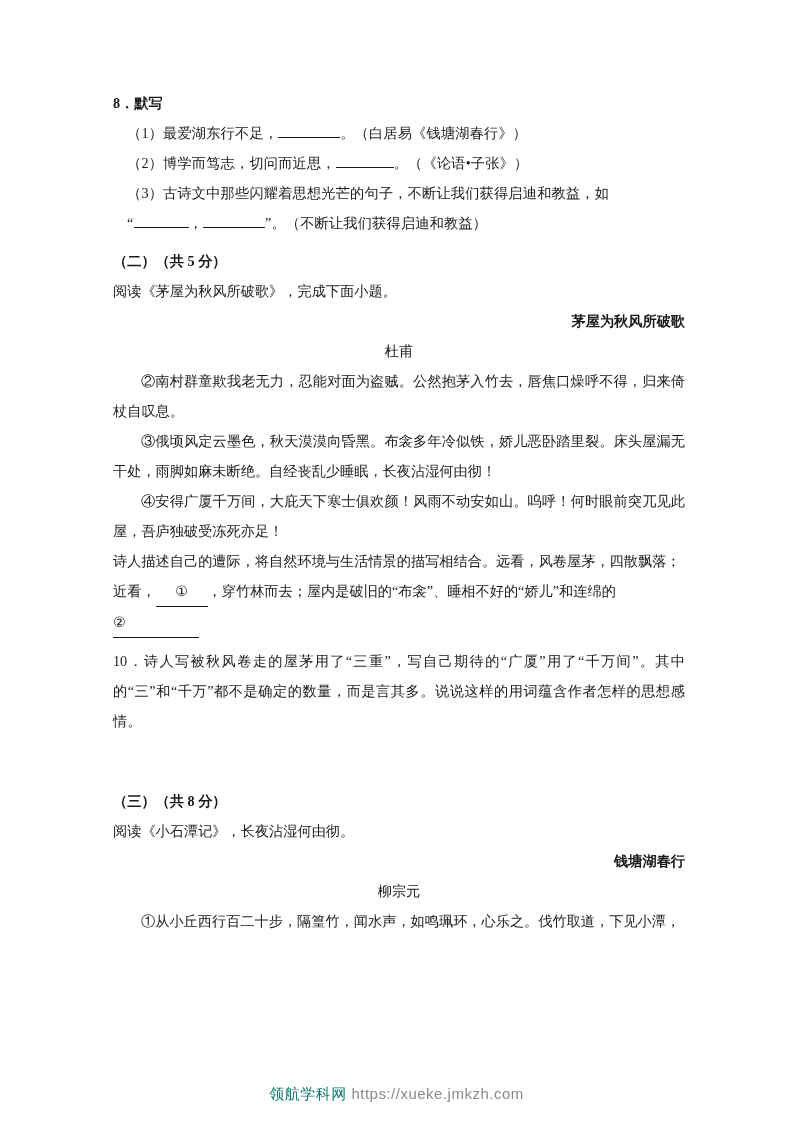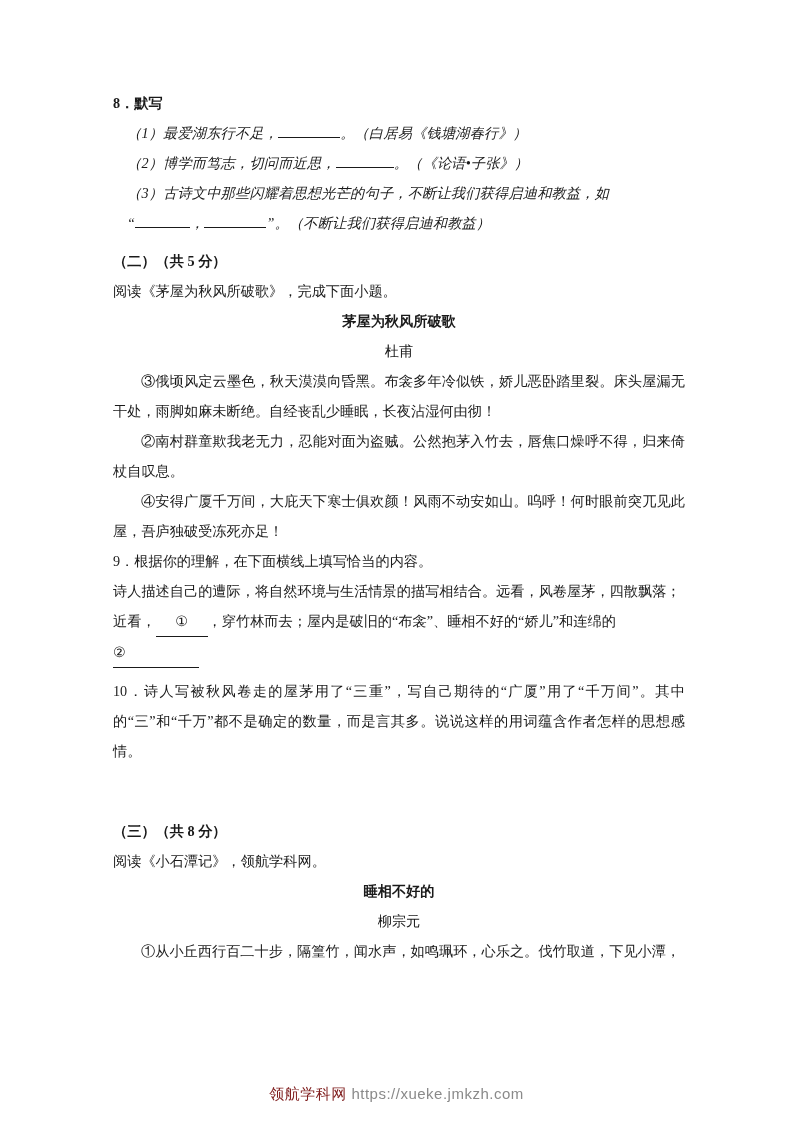--- a/index.html
+++ b/index.html
@@ -22,21 +22,20 @@
     height: 1122px;
     box-sizing: border-box;
     padding: 88px 108px 0 113px;
   }
   .line {
     font-size: 14.2px;
     line-height: 30px;
     margin: 0;
     letter-spacing: 0.2px;
     white-space: nowrap;
-    font-style: italic;
   }
   .indent1 { text-indent: 14px; }
   .para {
     font-size: 14.2px;
     line-height: 30px;
     margin: 0;
     text-align: justify;
     text-justify: inter-ideograph;
   }
   .para-indent { text-indent: 28px; }
@@ -61,21 +60,21 @@
   }
   .sec-title {
     font-size: 14.2px;
     line-height: 30px;
     font-weight: bold;
     margin: 0;
   }
   .poem-title {
     font-size: 14.2px;
     line-height: 30px;
-    text-align: center;
+    text-align: right;
     margin: 0;
     font-weight: bold;
   }
   .poem-author {
     font-size: 14.2px;
     line-height: 30px;
     text-align: center;
     margin: 0;
     font-weight: normal;
   }
@@ -83,21 +82,21 @@
     position: absolute;
     left: 0;
     bottom: 18px;
     width: 793px;
     text-align: center;
     font-size: 15px;
     color: #8a8a8a;
     font-family: "Liberation Sans", sans-serif;
     letter-spacing: 0.5px;
   }
-  .footer .brand { color: #7f1d1d; }
+  .footer .brand { color: #0f766e; }
 </style>
 </head>
 <body>
 
 <div class="page">
 
   <div class="sec-title">8．默写</div>
 
   <div class="line indent1">
     <span>（1）最爱湖东行不足，</span><span class="blank blank-w1"></span><span>。（白居易《钱塘湖春行》）</span>
@@ -117,48 +116,47 @@
 
   <div class="gap-sm"></div>
 
   <div class="sec-title">（二）（共 5 分）</div>
 
   <div class="para">阅读《茅屋为秋风所破歌》，完成下面小题。</div>
 
   <div class="poem-title">茅屋为秋风所破歌</div>
   <div class="poem-author">杜甫</div>
 
+  <div class="para para-indent">②南村群童欺我老无力，忍能对面为盗贼。公然抱茅入竹去，唇焦口燥呼不得，归来倚杖自叹息。</div>
   <div class="para para-indent">③俄顷风定云墨色，秋天漠漠向昏黑。布衾多年冷似铁，娇儿恶卧踏里裂。床头屋漏无干处，雨脚如麻未断绝。自经丧乱少睡眠，长夜沾湿何由彻！</div>
-  <div class="para para-indent">②南村群童欺我老无力，忍能对面为盗贼。公然抱茅入竹去，唇焦口燥呼不得，归来倚杖自叹息。</div>
   <div class="para para-indent">④安得广厦千万间，大庇天下寒士俱欢颜！风雨不动安如山。呜呼！何时眼前突兀见此屋，吾庐独破受冻死亦足！</div>
 
-  <div class="para">9．根据你的理解，在下面横线上填写恰当的内容。</div>
 
   <div class="para">诗人描述自己的遭际，将自然环境与生活情景的描写相结合。远看，风卷屋茅，四散飘落；</div>
 
   <div class="para">
     <span>近看，</span><span class="blank-underline"><span>①</span></span><span>，穿竹林而去；屋内是破旧的“布衾”、睡相不好的“娇儿”和连绵的</span>
   </div>
 
   <div class="para">
     <span class="blank-underline" style="min-width:86px;text-align:left;"><span>②</span></span>
   </div>
 
   <div class="gap-sm"></div>
 
   <div class="para">10．诗人写被秋风卷走的屋茅用了“三重”，写自己期待的“广厦”用了“千万间”。其中的“三”和“千万”都不是确定的数量，而是言其多。说说这样的用词蕴含作者怎样的思想感情。</div>
 
   <div class="gap-lg"></div>
   <div class="gap-md"></div>
 
   <div class="sec-title">（三）（共 8 分）</div>
 
-  <div class="para">阅读《小石潭记》，领航学科网。</div>
+  <div class="para">阅读《小石潭记》，长夜沾湿何由彻。</div>
 
-  <div class="poem-title">睡相不好的</div>
+  <div class="poem-title">钱塘湖春行</div>
   <div class="poem-author">柳宗元</div>
 
   <div class="para para-indent">①从小丘西行百二十步，隔篁竹，闻水声，如鸣珮环，心乐之。伐竹取道，下见小潭，</div>
 
 </div>
 
 <div class="footer">
   <span class="brand">领航学科网</span>
   <span>https://xueke.jmkzh.com</span>
 </div>

